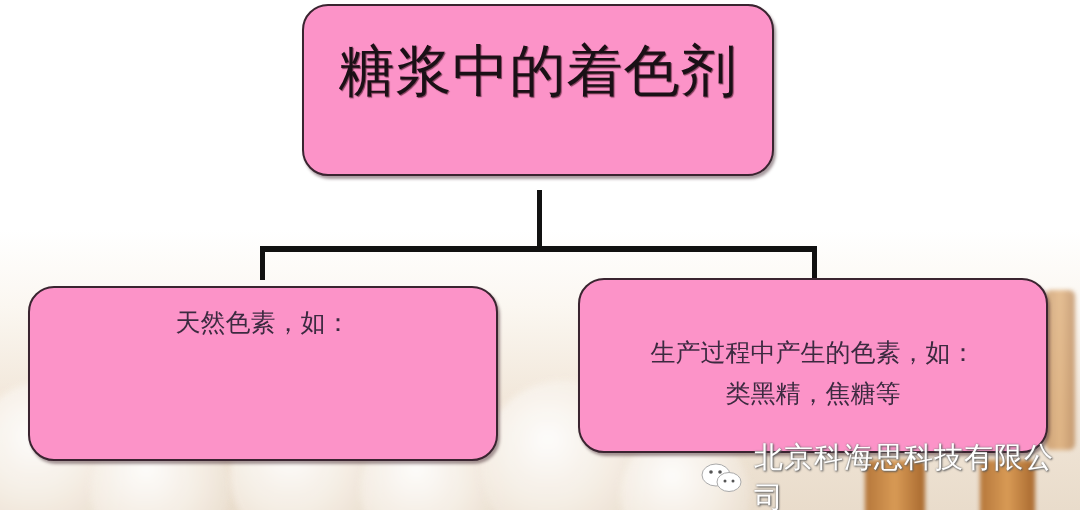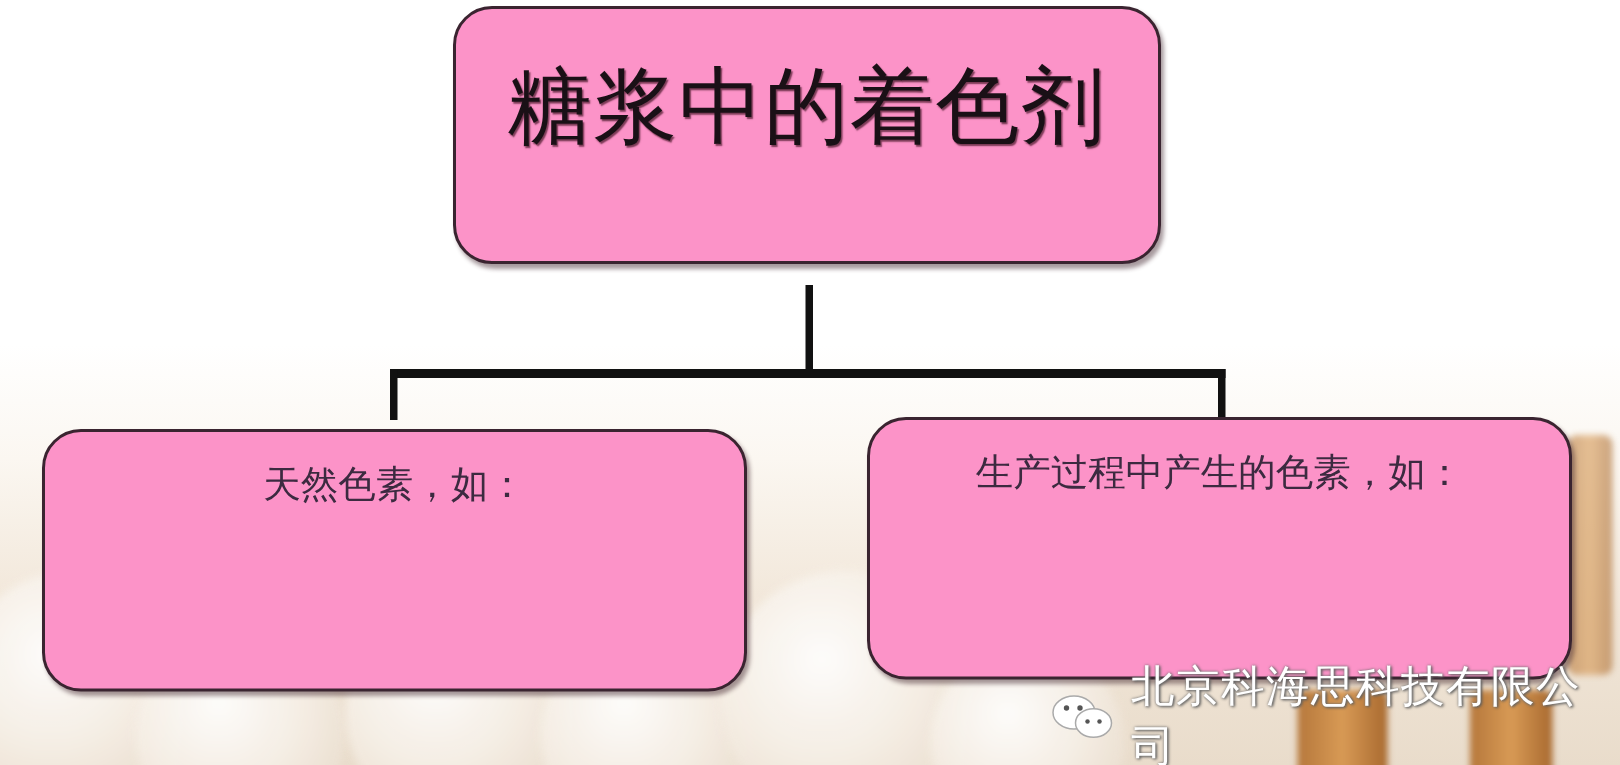--- a/index.html
+++ b/index.html
@@ -15,21 +15,21 @@
       background: linear-gradient(to right, #b5773b, #d89a55 50%, #a8692f); }
     .box {
       position: absolute; background: #fc93c8; border: 2px solid #3a2430;
       border-radius: 26px; box-shadow: 2px 3px 3px rgba(60,30,40,0.45);
       display: flex; flex-direction: column; align-items: center; box-sizing: border-box;
     }
     .top-box { left: 302px; top: 4px; width: 472px; height: 172px; justify-content: flex-start; padding-top: 28px; }
     .title { font-family: "DejaVu Sans", sans-serif; font-size: 56px; color: #1a1016; letter-spacing: 1px;
       text-shadow: 1px 1px 1px #7a3a55; }
     .left-box { left: 28px; top: 286px; width: 470px; height: 175px; padding-top: 14px; }
-    .right-box { left: 578px; top: 278px; width: 470px; height: 175px; padding-top: 14px; }
+    .right-box { left: 578px; top: 278px; width: 470px; height: 175px; padding-top: 14px; justify-content: center; }
     .line { font-family: "DejaVu Serif", serif; font-size: 25px; color: #3c2a40; line-height: 41px; text-align: center; }
     .conn { position: absolute; background: #111; }
     .watermark { position: absolute; left: 700px; top: 438px; display: flex; align-items: center; gap: 10px; }
     .wm-text { font-size: 29px; color: #ffffff; text-shadow: 0 0 2px #777, 1px 1px 2px #555; letter-spacing: 1px; }
     .wm-icon { width: 44px; height: 34px; position: relative; }
   </style>
 </head>
 <body>
 
 <div class="bg-ball" style="left:-30px;top:380px;width:160px;height:160px;"></div>
@@ -50,20 +50,21 @@
 <div class="box top-box">
   <div class="title">糖浆中的着色剂</div>
 </div>
 
 <div class="box left-box">
   <div class="line">天然色素，如：</div>
 </div>
 
 <div class="box right-box">
   <div class="line">生产过程中产生的色素，如：</div>
+  <div class="line">类黑精，焦糖等</div>
 </div>
 
 <div class="watermark">
   <span class="wm-icon">
     <svg width="44" height="34" viewBox="0 0 44 34">
       <ellipse cx="16" cy="14" rx="14" ry="11" fill="#ffffff" stroke="#aaa" stroke-width="1"></ellipse>
       <ellipse cx="29" cy="21" rx="12" ry="9.5" fill="#ffffff" stroke="#aaa" stroke-width="1"></ellipse>
       <circle cx="11" cy="11" r="1.8" fill="#555"></circle>
       <circle cx="20" cy="11" r="1.8" fill="#555"></circle>
       <circle cx="25" cy="20" r="1.5" fill="#555"></circle>

